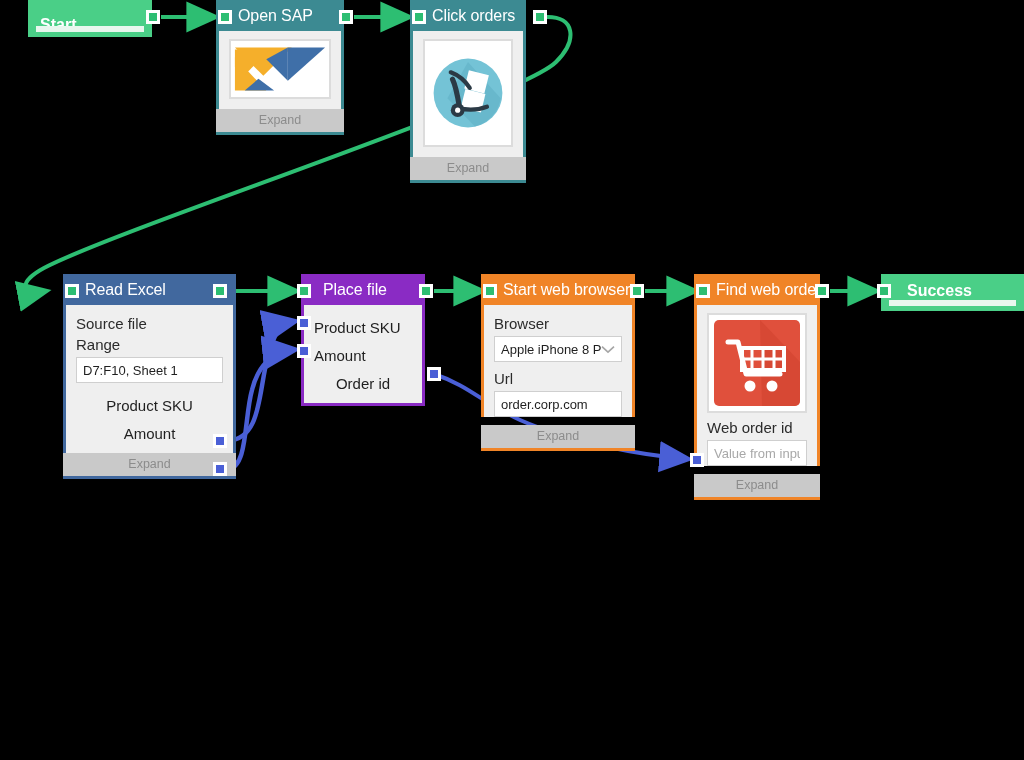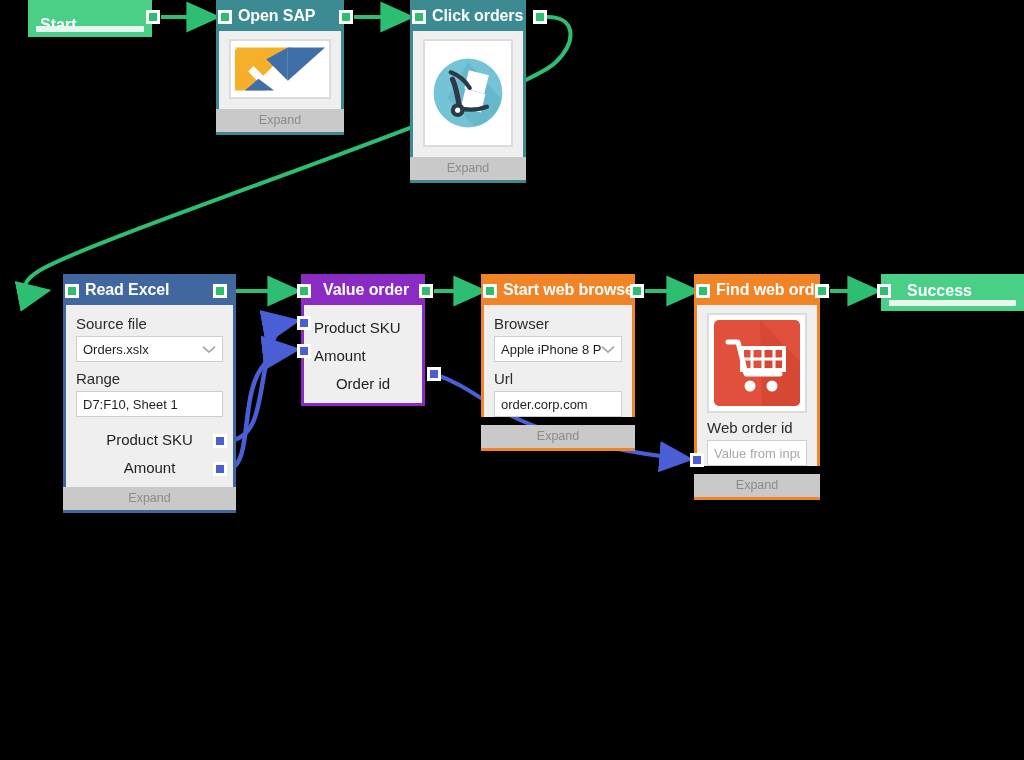--- a/index.html
+++ b/index.html
@@ -56,21 +56,21 @@
   .node .hdr {
     height: 31px;
     display: flex;
     align-items: center;
     box-sizing: border-box;
     padding-left: 22px;
   }
   .node .hdr-title {
     color: #ffffff;
     font-size: 16px;
-    font-weight: bold;
+    font-weight: normal;
     white-space: nowrap;
     letter-spacing: -0.1px;
   }
   .node .body {
     background: #EFEFEF;
     box-sizing: border-box;
     border-left: 3px solid transparent;
     border-right: 3px solid transparent;
     padding: 8px 10px 0 10px;
   }
@@ -253,26 +253,20 @@
   <div class="port flow" style="left:533px; top:10px;">
       <i></i>
     </div>
 
   <div class="node n-blue" style="left:63px; top:274px; width:173px;">
     <div class="hdr">
       <span class="hdr-title">Read Excel</span>
     </div>
     <div class="body">
       <div class="field-label">Source file</div>
-      <div class="field-box">
-        <span class="val">Orders.xslx</span>
-        <svg class="chev" viewBox="0 0 14 9">
-          <path d="M1,1.6 L7,7.2 L13,1.6" fill="none" stroke="#A6A6A6" stroke-width="1.6"></path>
-        </svg>
-      </div>
       <div class="field-label">Range</div>
       <div class="field-box">
         <span class="val">D7:F10, Sheet 1</span>
       </div>
       <div class="port-row out">
         <span>Product SKU</span>
       </div>
       <div class="port-row out">
         <span>Amount</span>
       </div>
@@ -289,21 +283,21 @@
     </div>
   <div class="port data" style="left:213px; top:434px;">
       <i></i>
     </div>
   <div class="port data" style="left:213px; top:462px;">
       <i></i>
     </div>
 
   <div class="node n-purple" style="left:301px; top:274px; width:124px;">
     <div class="hdr">
-      <span class="hdr-title">Value order</span>
+      <span class="hdr-title">Place file</span>
     </div>
     <div class="body" style="padding-bottom:6px;">
       <div class="port-row">
         <span>Product SKU</span>
       </div>
       <div class="port-row">
         <span>Amount</span>
       </div>
       <div class="port-row out">
         <span>Order id</span>

